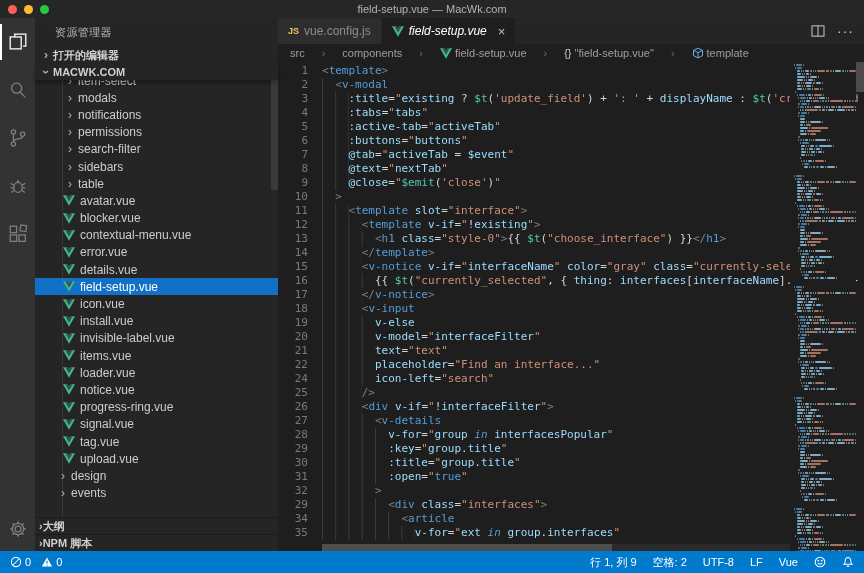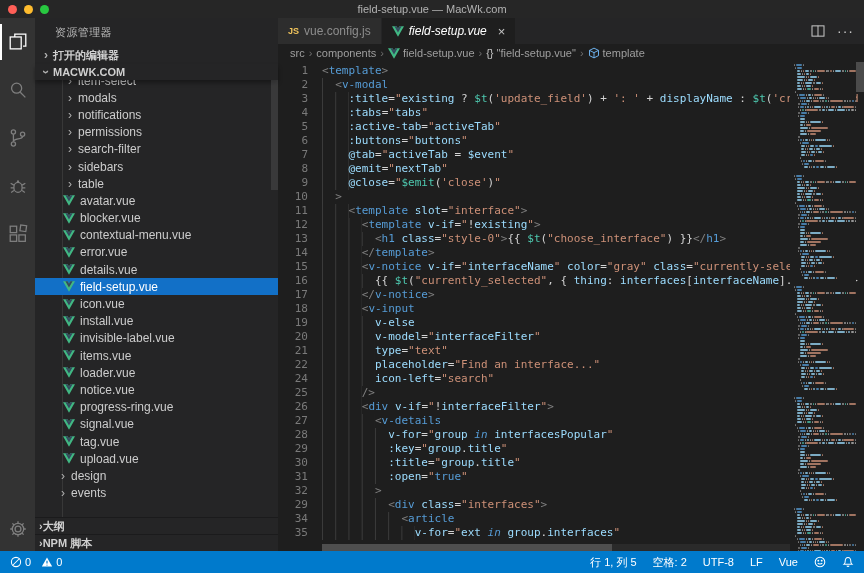--- a/index.html
+++ b/index.html
@@ -48,21 +48,21 @@
   .tabs { height:26px; background:#252526; display:flex; align-items:stretch; }
   .tab { display:flex; align-items:center; gap:5px; padding:0 10px; font-size:12px; color:#8d8d8d; background:#2d2d2d; border-right:1px solid #252526; cursor:pointer;justify-content:space-between; }
   .tab.active { background:#1e1e1e; color:#ffffff; font-style:italic; }
   .tab .close { font-style:normal; color:#c5c5c5; margin-left:6px; font-size:13px; }
   .jsicon { color:#f2c55c; font-weight:bold; font-size:9px; }
   .vicon svg, .tab svg { display:block; }
   .tab-actions { margin-left:auto; display:flex; align-items:center; gap:12px; padding-right:10px; color:#c5c5c5; }
   .tab-actions .dots { font-size:14px; letter-spacing:1px; }
   .split-svg { width:14px; height:12px; stroke:#c5c5c5; fill:none; stroke-width:1.2; }
 
-  .breadcrumbs { height:18px; display:flex; align-items:center; gap:3px; padding-left:12px; font-size:11px; color:#9f9f9f; background:#1e1e1e; white-space:nowrap; }
+  .breadcrumbs { height:18px; display:flex; align-items:center; gap:16px; padding-left:12px; font-size:11px; color:#9f9f9f; background:#1e1e1e; white-space:nowrap; }
   .bc-item { display:flex; align-items:center; gap:3px; cursor:pointer; }
   .bc-sep { color:#6e6e6e; font-size:11px; margin:0 1px; }
   .bc-braces { color:#c5c5c5; }
 
   .code-wrap { flex:1; position:relative; overflow:hidden; }
   .codelines { position:absolute; left:0; top:2px; right:0; }
   .cl { height:14px; line-height:14px; display:flex; font-family:"DejaVu Sans Mono", monospace; font-size:11px; white-space:pre; }
   .gut { width:44px; flex:0 0 44px; text-align:right; padding-right:14px; color:#7a7a7a; }
   .ctext { color:#d4d4d4; }
   .ind { display:inline-block; background:linear-gradient(to right,#3c3c3c 1px,transparent 1px); background-size:2ch 100%; }
@@ -372,34 +372,34 @@
         </div>
       <div class="code-wrap">
         <div class="codelines">
             <div class="cl"><span class="gut">1</span><span class="ctext"><span class="c-br">&lt;</span><span class="c-tg">template</span><span class="c-br">&gt;</span></span></div>
             <div class="cl"><span class="gut">2</span><span class="ctext"><span class="ind">  </span><span class="c-br">&lt;</span><span class="c-tg">v-modal</span></span></div>
             <div class="cl"><span class="gut">3</span><span class="ctext"><span class="ind">    </span><span class="c-at">:title</span><span class="c-op">=</span><span class="c-st">"</span><span class="c-at">existing</span><span class="c-op"> ? </span><span class="c-fn">$t</span><span class="c-op">(</span><span class="c-st">'update_field'</span><span class="c-op">)</span><span class="c-op"> + </span><span class="c-st">': '</span><span class="c-op"> + </span><span class="c-at">displayName</span><span class="c-op"> : </span><span class="c-fn">$t</span><span class="c-op">(</span><span class="c-st">'create_field</span></span></div>
             <div class="cl"><span class="gut">4</span><span class="ctext"><span class="ind">    </span><span class="c-at">:tabs</span><span class="c-op">=</span><span class="c-st">"</span><span class="c-at">tabs</span><span class="c-st">"</span></span></div>
             <div class="cl"><span class="gut">5</span><span class="ctext"><span class="ind">    </span><span class="c-at">:active-tab</span><span class="c-op">=</span><span class="c-st">"</span><span class="c-at">activeTab</span><span class="c-st">"</span></span></div>
             <div class="cl"><span class="gut">6</span><span class="ctext"><span class="ind">    </span><span class="c-at">:buttons</span><span class="c-op">=</span><span class="c-st">"</span><span class="c-at">buttons</span><span class="c-st">"</span></span></div>
             <div class="cl"><span class="gut">7</span><span class="ctext"><span class="ind">    </span><span class="c-at">@tab</span><span class="c-op">=</span><span class="c-st">"</span><span class="c-at">activeTab</span><span class="c-op"> = </span><span class="c-at">$event</span><span class="c-st">"</span></span></div>
-            <div class="cl"><span class="gut">8</span><span class="ctext"><span class="ind">    </span><span class="c-at">@emit</span><span class="c-op">=</span><span class="c-st">"</span><span class="c-at">nextTab</span><span class="c-st">"</span></span></div>
+            <div class="cl"><span class="gut">8</span><span class="ctext"><span class="ind">    </span><span class="c-at">@text</span><span class="c-op">=</span><span class="c-st">"</span><span class="c-at">nextTab</span><span class="c-st">"</span></span></div>
             <div class="cl"><span class="gut">9</span><span class="ctext"><span class="ind">    </span><span class="c-at">@close</span><span class="c-op">=</span><span class="c-st">"</span><span class="c-fn">$emit</span><span class="c-op">(</span><span class="c-st">'close'</span><span class="c-op">)</span><span class="c-st">"</span></span></div>
             <div class="cl"><span class="gut">10</span><span class="ctext"><span class="ind">  </span><span class="c-br">&gt;</span></span></div>
             <div class="cl"><span class="gut">11</span><span class="ctext"><span class="ind">    </span><span class="c-br">&lt;</span><span class="c-tg">template</span><span class="c-op"> </span><span class="c-at">slot</span><span class="c-op">=</span><span class="c-st">"interface"</span><span class="c-br">&gt;</span></span></div>
             <div class="cl"><span class="gut">12</span><span class="ctext"><span class="ind">      </span><span class="c-br">&lt;</span><span class="c-tg">template</span><span class="c-op"> </span><span class="c-at">v-if</span><span class="c-op">=</span><span class="c-st">"</span><span class="c-op">!</span><span class="c-at">existing</span><span class="c-st">"</span><span class="c-br">&gt;</span></span></div>
             <div class="cl"><span class="gut">13</span><span class="ctext"><span class="ind">        </span><span class="c-br">&lt;</span><span class="c-tg">h1</span><span class="c-op"> </span><span class="c-at">class</span><span class="c-op">=</span><span class="c-st">"style-0"</span><span class="c-br">&gt;</span><span class="c-op">{{ </span><span class="c-fn">$t</span><span class="c-op">(</span><span class="c-st">"choose_interface"</span><span class="c-op">) </span><span class="c-op">}}</span><span class="c-br">&lt;/</span><span class="c-tg">h1</span><span class="c-br">&gt;</span></span></div>
             <div class="cl"><span class="gut">14</span><span class="ctext"><span class="ind">      </span><span class="c-br">&lt;/</span><span class="c-tg">template</span><span class="c-br">&gt;</span></span></div>
             <div class="cl"><span class="gut">15</span><span class="ctext"><span class="ind">      </span><span class="c-br">&lt;</span><span class="c-tg">v-notice</span><span class="c-op"> </span><span class="c-at">v-if</span><span class="c-op">=</span><span class="c-st">"</span><span class="c-at">interfaceName</span><span class="c-st">"</span><span class="c-op"> </span><span class="c-at">color</span><span class="c-op">=</span><span class="c-st">"gray"</span><span class="c-op"> </span><span class="c-at">class</span><span class="c-op">=</span><span class="c-st">"currently-selected"</span><span class="c-br">&gt;</span></span></div>
             <div class="cl"><span class="gut">16</span><span class="ctext"><span class="ind">        </span><span class="c-op">{{ </span><span class="c-fn">$t</span><span class="c-op">(</span><span class="c-st">"currently_selected"</span><span class="c-op">, { </span><span class="c-at">thing</span><span class="c-op">: </span><span class="c-at">interfaces</span><span class="c-op">[</span><span class="c-at">interfaceName</span><span class="c-op">].</span><span class="c-at">name</span><span class="c-op"> }) </span><span class="c-op">}}</span></span></div>
             <div class="cl"><span class="gut">17</span><span class="ctext"><span class="ind">      </span><span class="c-br">&lt;/</span><span class="c-tg">v-notice</span><span class="c-br">&gt;</span></span></div>
             <div class="cl"><span class="gut">18</span><span class="ctext"><span class="ind">      </span><span class="c-br">&lt;</span><span class="c-tg">v-input</span></span></div>
             <div class="cl"><span class="gut">19</span><span class="ctext"><span class="ind">        </span><span class="c-at">v-else</span></span></div>
             <div class="cl"><span class="gut">20</span><span class="ctext"><span class="ind">        </span><span class="c-at">v-model</span><span class="c-op">=</span><span class="c-st">"</span><span class="c-at">interfaceFilter</span><span class="c-st">"</span></span></div>
-            <div class="cl"><span class="gut">21</span><span class="ctext"><span class="ind">        </span><span class="c-at">type</span><span class="c-op">=</span><span class="c-st">"text"</span></span></div>
+            <div class="cl"><span class="gut">21</span><span class="ctext"><span class="ind">        </span><span class="c-at">text</span><span class="c-op">=</span><span class="c-st">"text"</span></span></div>
             <div class="cl"><span class="gut">22</span><span class="ctext"><span class="ind">        </span><span class="c-at">placeholder</span><span class="c-op">=</span><span class="c-st">"Find an interface..."</span></span></div>
             <div class="cl"><span class="gut">24</span><span class="ctext"><span class="ind">        </span><span class="c-at">icon-left</span><span class="c-op">=</span><span class="c-st">"search"</span></span></div>
             <div class="cl"><span class="gut">25</span><span class="ctext"><span class="ind">      </span><span class="c-br">/&gt;</span></span></div>
             <div class="cl"><span class="gut">26</span><span class="ctext"><span class="ind">      </span><span class="c-br">&lt;</span><span class="c-tg">div</span><span class="c-op"> </span><span class="c-at">v-if</span><span class="c-op">=</span><span class="c-st">"</span><span class="c-op">!</span><span class="c-at">interfaceFilter</span><span class="c-st">"</span><span class="c-br">&gt;</span></span></div>
             <div class="cl"><span class="gut">27</span><span class="ctext"><span class="ind">        </span><span class="c-br">&lt;</span><span class="c-tg">v-details</span></span></div>
             <div class="cl"><span class="gut">28</span><span class="ctext"><span class="ind">          </span><span class="c-at">v-for</span><span class="c-op">=</span><span class="c-st">"</span><span class="c-at">group</span><span class="c-kw"> in </span><span class="c-at">interfacesPopular</span><span class="c-st">"</span></span></div>
             <div class="cl"><span class="gut">29</span><span class="ctext"><span class="ind">          </span><span class="c-at">:key</span><span class="c-op">=</span><span class="c-st">"</span><span class="c-at">group</span><span class="c-op">.</span><span class="c-at">title</span><span class="c-st">"</span></span></div>
             <div class="cl"><span class="gut">30</span><span class="ctext"><span class="ind">          </span><span class="c-at">:title</span><span class="c-op">=</span><span class="c-st">"</span><span class="c-at">group</span><span class="c-op">.</span><span class="c-at">title</span><span class="c-st">"</span></span></div>
             <div class="cl"><span class="gut">31</span><span class="ctext"><span class="ind">          </span><span class="c-at">:open</span><span class="c-op">=</span><span class="c-st">"</span><span class="c-tg">true</span><span class="c-st">"</span></span></div>
             <div class="cl"><span class="gut">32</span><span class="ctext"><span class="ind">        </span><span class="c-br">&gt;</span></span></div>
@@ -1683,21 +1683,21 @@
         <span class="st-ic">
           <svg viewBox="0 0 14 14">
               <path d="M7 1.8 L13 12.2 H1 Z" fill="#fff" stroke="none"></path>
               <path d="M7 5.5 V8.8 M7 10.2 V11" stroke="#007acc" stroke-width="1.4"></path>
             </svg>
         </span>
         <span>0</span>
       </span>
     </div>
     <div class="st-right" id="status-right">
-      <span class="st-item">行 1, 列 5</span>
+      <span class="st-item">行 1, 列 9</span>
         <span class="st-item">空格: 2</span>
         <span class="st-item">UTF-8</span>
         <span class="st-item">LF</span>
         <span class="st-item">Vue</span>
         <span class="st-ic st-item">
         <svg viewBox="0 0 14 14">
             <circle cx="7" cy="7" r="5.6"></circle>
             <path d="M4.4 8.3 C5.2 9.8 8.8 9.8 9.6 8.3"></path>
             <circle cx="5" cy="5.4" r="0.5" fill="#fff"></circle>
             <circle cx="9" cy="5.4" r="0.5" fill="#fff"></circle>

